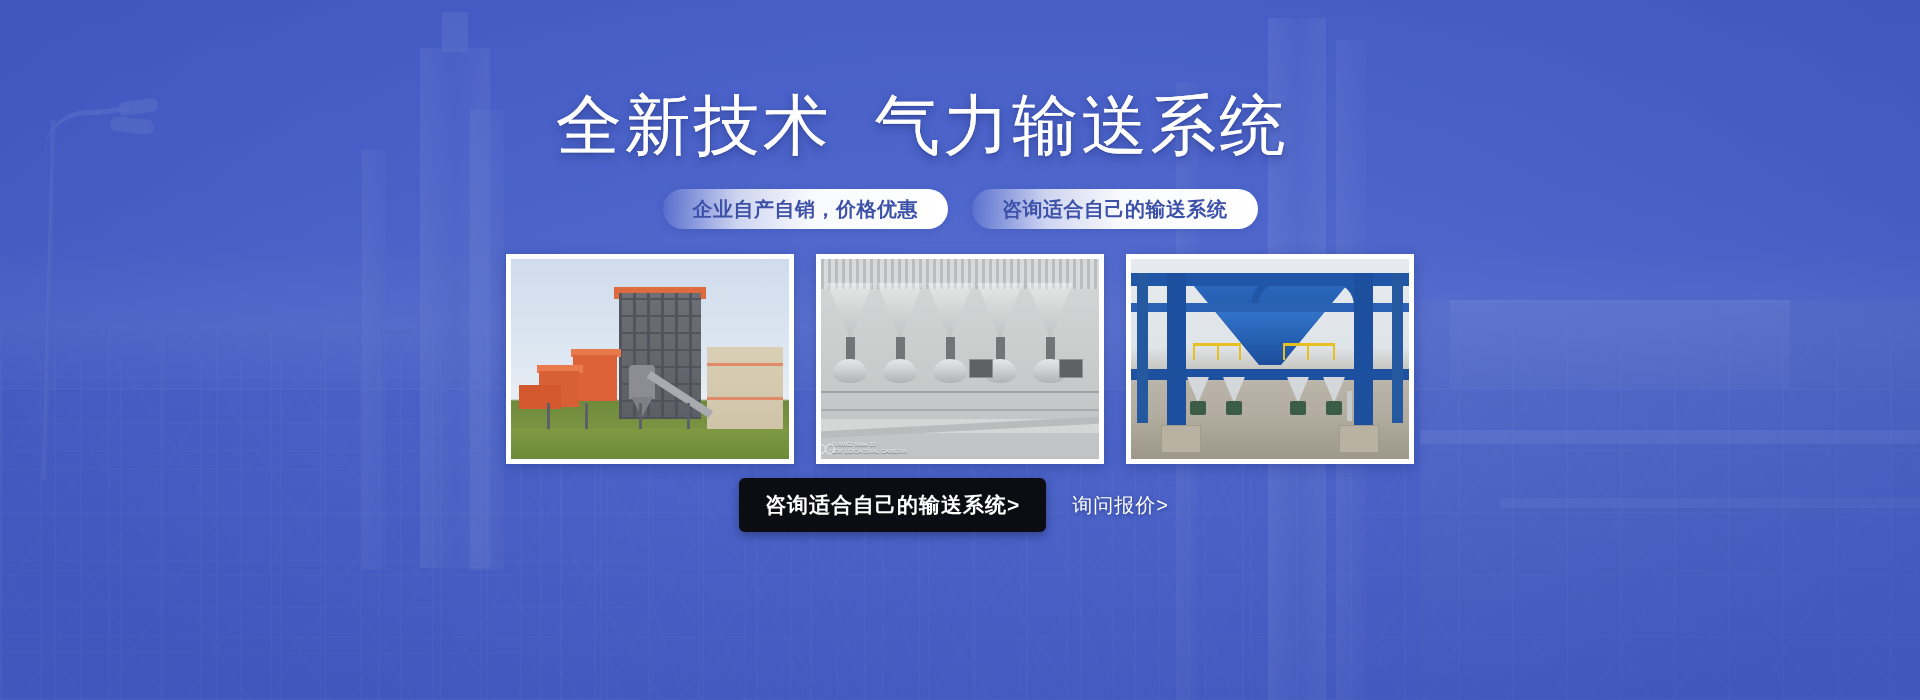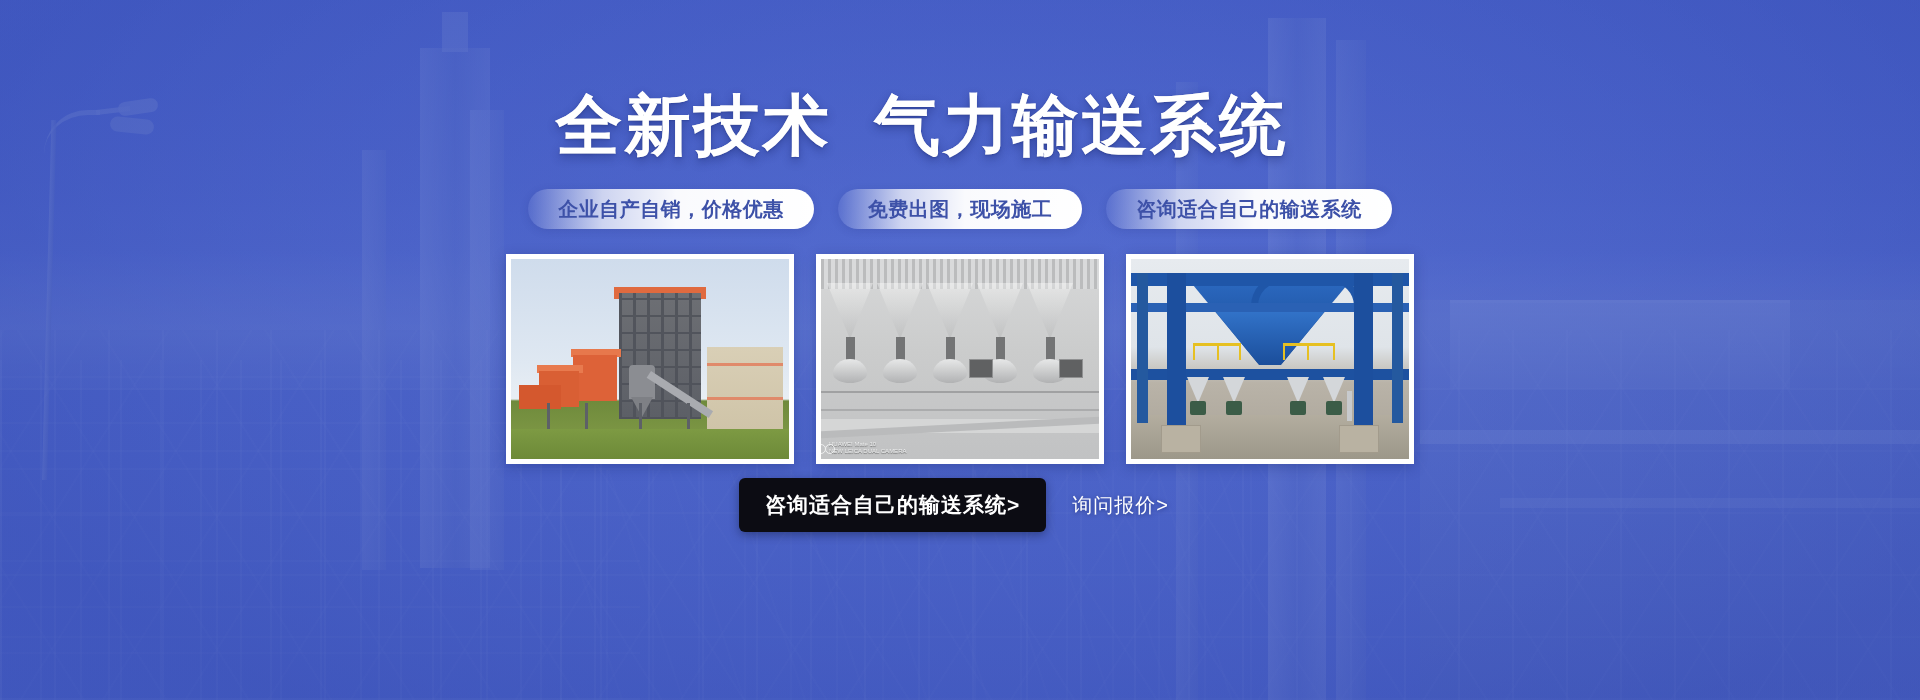--- a/index.html
+++ b/index.html
@@ -84,21 +84,21 @@
   .bg-wash{position:absolute;inset:0;background:linear-gradient(180deg,
       rgba(70,95,200,.58) 0%,rgba(74,98,201,.48) 40%,rgba(66,88,190,.55) 100%);}
   .bg-vig{position:absolute;inset:0;
     background:radial-gradient(ellipse 1100px 520px at 52% 42%,rgba(92,116,214,.35) 0%,rgba(60,82,186,.30) 70%,rgba(52,74,178,.42) 100%);}
 
   
   .content{position:absolute;inset:0;}
 
   .headline{
     position:absolute;left:0;top:92px;width:1844px;text-align:center;
-    font-size:66px;line-height:66px;font-weight:bold;letter-spacing:3px;
+    font-size:66px;line-height:66px;font-weight:normal;letter-spacing:3px;
     color:#ffffff;
     background:linear-gradient(180deg,#ffffff 0%,#ffffff 62%,#e4e8f4 100%);
     -webkit-background-clip:text;background-clip:text;
     text-shadow:0 4px 10px rgba(26,40,110,.45), 0 1px 2px rgba(26,40,110,.35);
     white-space:pre;
   }
 
   .pill-row{position:absolute;left:0;top:189px;width:1920px;
     display:flex;justify-content:center;align-items:center;gap:24px;}
   .pill{
@@ -234,21 +234,20 @@
     <div class="bg-wash"></div>
     <div class="bg-vig"></div>
   </div>
 
   <div class="content">
 
     <div class="headline">全新技术  气力输送系统</div>
 
     <div class="pill-row">
       <div class="pill">企业自产自销，价格优惠</div>
-      <div class="pill">免费出图，现场施工</div>
       <div class="pill">咨询适合自己的输送系统</div>
     </div>
 
     <div class="gallery">
 
       <div class="shot">
         <div class="inner p1">
           <div class="b-right"></div>
           <div class="b-right-s"></div>
           <div class="b-right-s2"></div>

